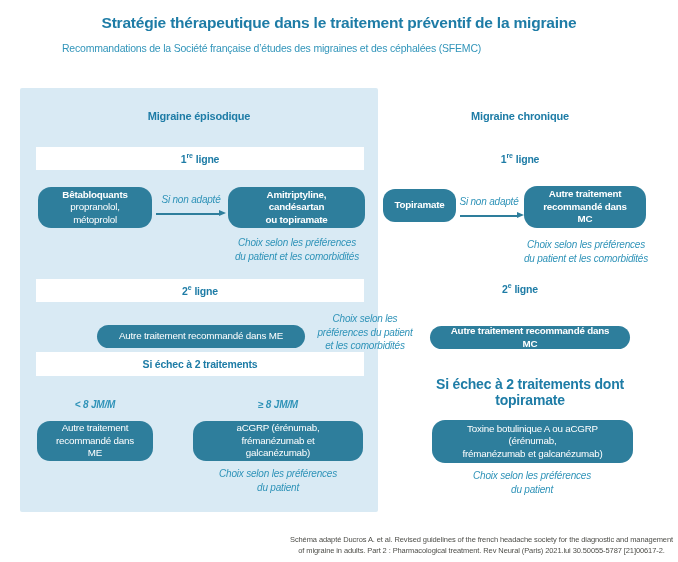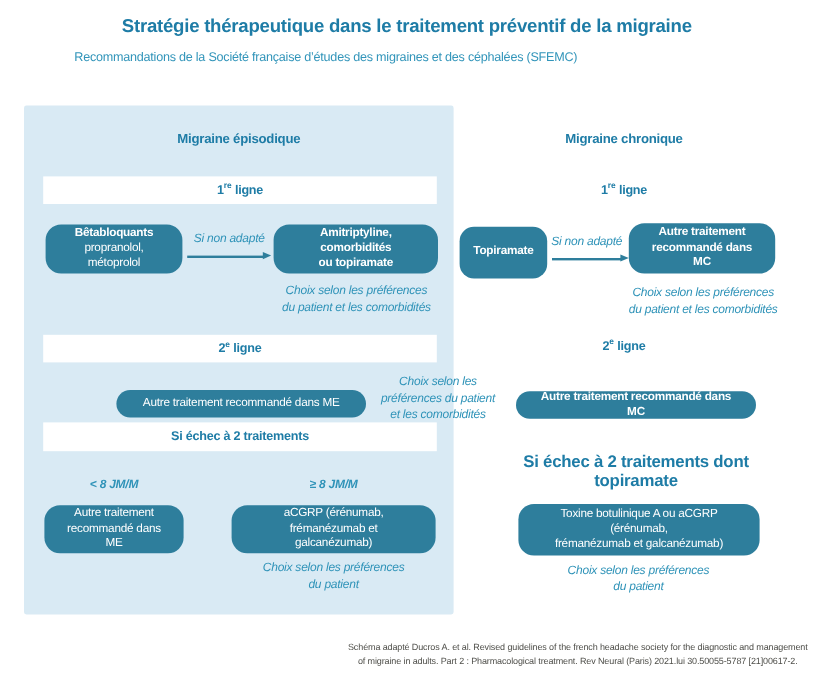--- a/index.html
+++ b/index.html
@@ -75,21 +75,21 @@
 
   <div class="abs teal-box" style="left:38px;top:187px;width:114px;height:41px;">
     <div class="bold">Bêtabloquants</div>
     <div>propranolol, métoprolol</div>
   </div>
 
   <div class="abs arrow-label" style="left:152px;top:194px;width:78px;">Si non adapté</div>
   <div class="abs arrow" style="left:156px;top:213px;width:64px;"></div>
 
   <div class="abs teal-box" style="left:228px;top:187px;width:137px;height:41px;">
-    <div class="bold">Amitriptyline, comorbidités</div>
+    <div class="bold">Amitriptyline, candésartan</div>
     <div class="bold">ou topiramate</div>
   </div>
 
   <div class="abs note" style="left:218px;top:236px;width:158px;">
     <div>Choix selon les préférences</div>
     <div>du patient et les comorbidités</div>
   </div>
 
   <div class="abs white-bar" style="left:36px;top:279px;width:328px;height:23px;">
     <span><span>2</span><sup>e</sup> <span>ligne</span></span>
@@ -124,21 +124,21 @@
     <div>Choix selon les préférences</div>
     <div>du patient</div>
   </div>
 
   <div class="abs section-header" style="left:400px;top:110px;width:240px;">Migraine chronique</div>
 
   <div class="abs line-label" style="left:400px;top:152px;width:240px;">
     <span>1</span><sup>re</sup> <span>ligne</span>
   </div>
 
-  <div class="abs teal-box pill" style="left:383px;top:189px;width:73px;height:43px;">
+  <div class="abs teal-box pill" style="left:383px;top:189px;width:73px;height:33px;">
     <div class="bold">Topiramate</div>
   </div>
 
   <div class="abs arrow-label" style="left:456px;top:196px;width:66px;">Si non adapté</div>
   <div class="abs arrow" style="left:460px;top:215px;width:58px;"></div>
 
   <div class="abs teal-box" style="left:524px;top:186px;width:122px;height:42px;">
     <div class="bold">Autre traitement</div>
     <div class="bold">recommandé dans MC</div>
   </div>

